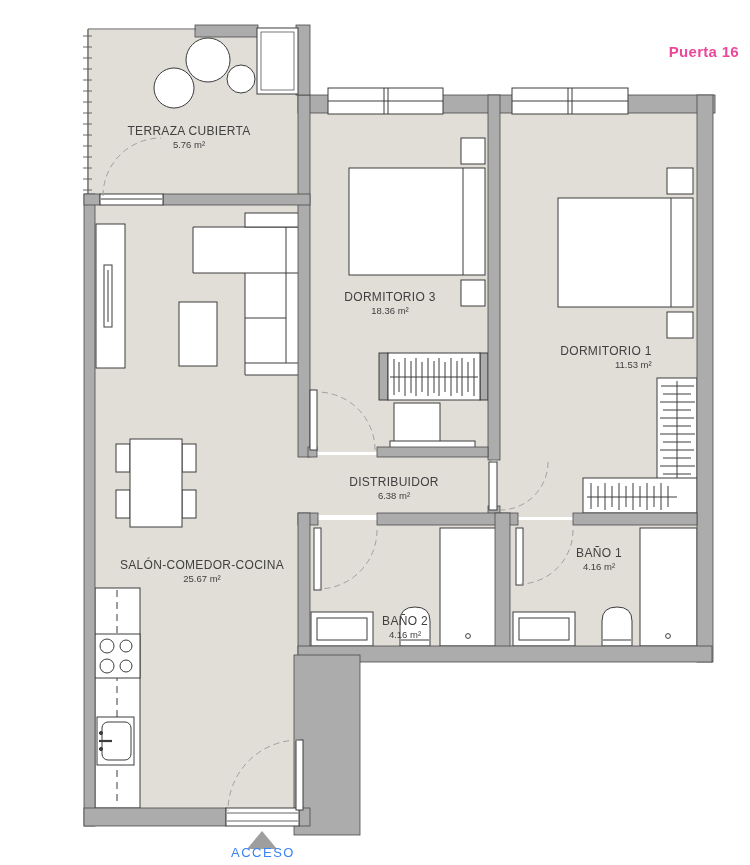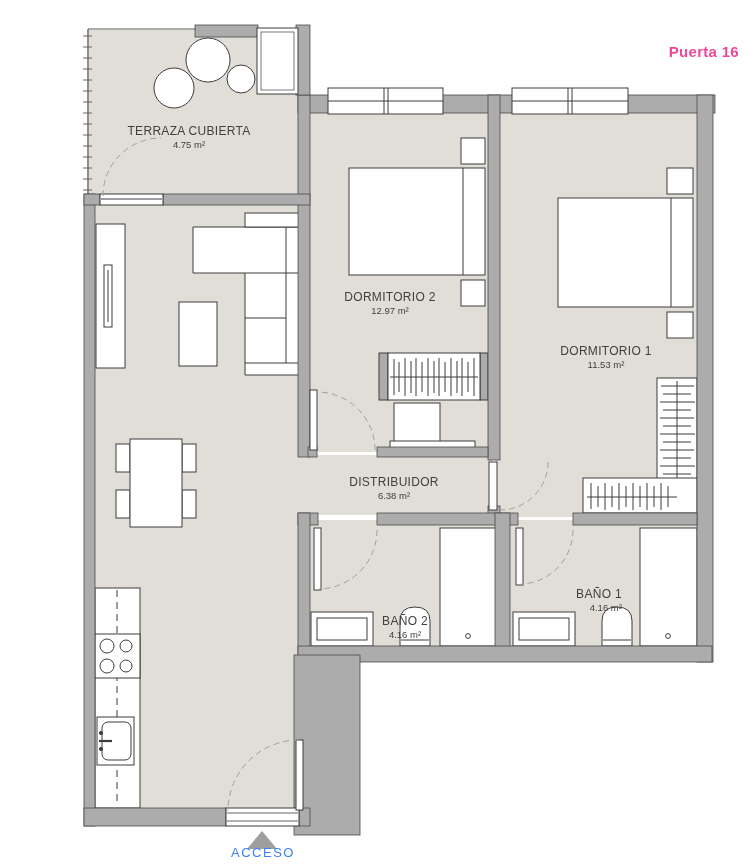--- a/index.html
+++ b/index.html
@@ -184,37 +184,41 @@
     </g>
 
     <polygon points="262,831 247,849 277,849" fill="#9e9e9e"></polygon>
   </svg>
 
 
   <div id="unit-label">Puerta 16</div>
 
   <div class="room-label" style="left:189px;top:124px;">
     <span class="room-name">TERRAZA CUBIERTA</span>
-    <span class="room-area">4.75 m²</span>
+    <span class="room-area">5.76 m²</span>
   </div>
   <div class="room-label" style="left:390px;top:290px;">
-    <span class="room-name">DORMITORIO 2</span>
-    <span class="room-area">12.97 m²</span>
-  </div>
-  <div class="room-label" style="left:606px;top:344px;">
+    <span class="room-name">DORMITORIO 3</span>
+    <span class="room-area">18.36 m²</span>
+  </div>
+  <div class="room-label" style="left:606px;top:344px;text-align:right;">
     <span class="room-name">DORMITORIO 1</span>
     <span class="room-area">11.53 m²</span>
   </div>
   <div class="room-label" style="left:394px;top:475px;">
     <span class="room-name">DISTRIBUIDOR</span>
     <span class="room-area">6.38 m²</span>
   </div>
+  <div class="room-label" style="left:202px;top:558px;">
+    <span class="room-name">SALÓN-COMEDOR-COCINA</span>
+    <span class="room-area">25.67 m²</span>
+  </div>
   <div class="room-label" style="left:405px;top:567px;margin-top:47px;">
     <span class="room-name">BAÑO 2</span>
     <span class="room-area">4.16 m²</span>
   </div>
-  <div class="room-label" style="left:599px;top:587px;text-align:right;">
+  <div class="room-label" style="left:599px;top:546px;">
     <span class="room-name">BAÑO 1</span>
     <span class="room-area">4.16 m²</span>
   </div>
 
   <div id="acceso-label">ACCESO</div>
 </div>
 
 </body></html>

